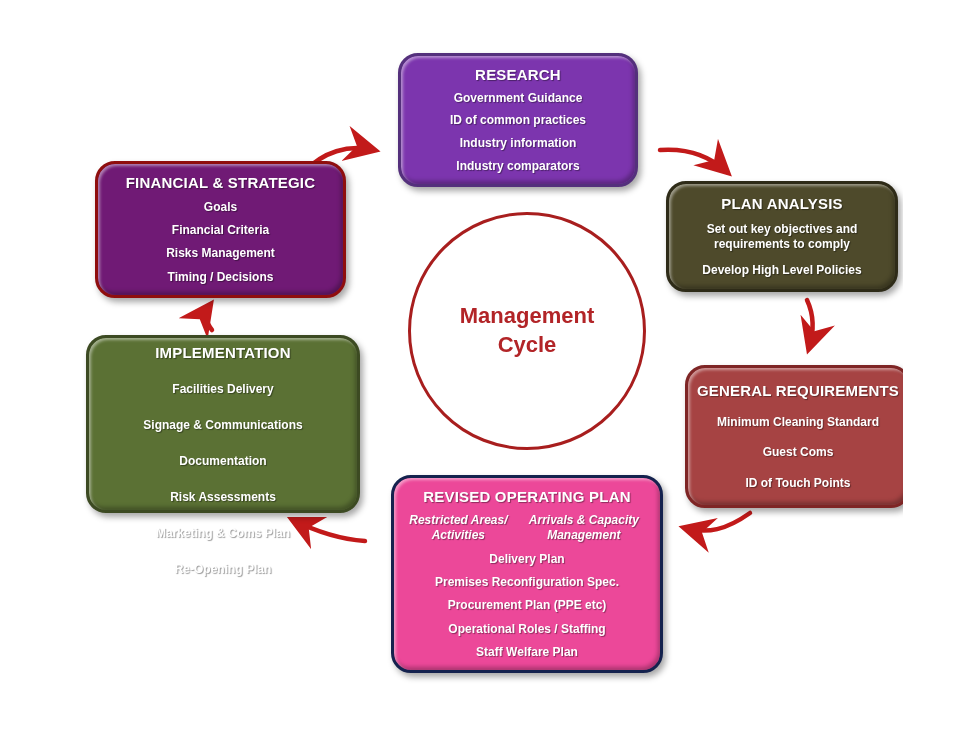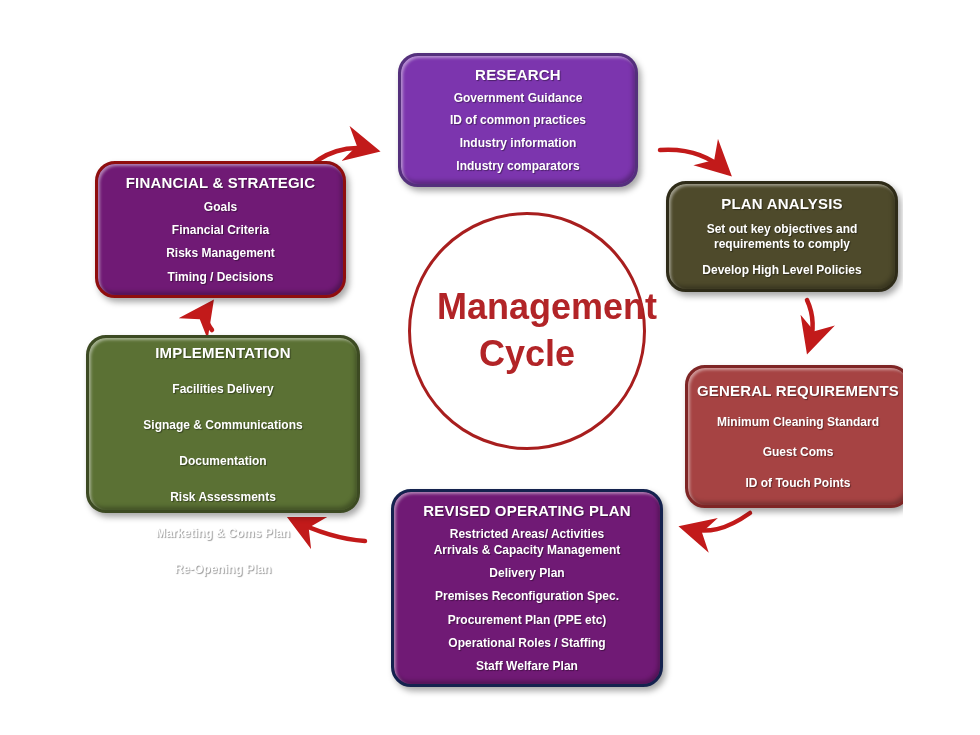--- a/index.html
+++ b/index.html
@@ -37,45 +37,45 @@
     font-size: 15px;
     letter-spacing: 0.2px;
     text-shadow: 1px 1px 1px rgba(0,0,0,0.4);
   }
   .box-item {
     font-weight: bold;
     font-size: 12px;
     line-height: 1.25;
     text-shadow: 1px 1px 1px rgba(0,0,0,0.4);
   }
-  .pair { display: flex; flex-direction: column; gap: 1px; }
+  .pair { display: flex; flex-direction: row; gap: 1px; font-style: italic; }
 
   .box-research       { left: 390px; top: 53px;  width: 240px; height: 134px; background: #7C35AE; border-color: #54307c; }
   .box-covid          { left: 658px; top: 181px; width: 232px; height: 111px; background: #4E4A2B; border-color: #2e2b18; }
   .box-general        { left: 677px; top: 365px; width: 226px; height: 143px; background: #A64343; border-color: #7e2525; }
-  .box-revised        { left: 383px; top: 489px; width: 272px; height: 198px; background: #701a75; border-color: #14224e; }
+  .box-revised        { left: 383px; top: 475px; width: 272px; height: 198px; background: #ec4899; border-color: #14224e; }
   .box-implementation { left: 78px;  top: 335px; width: 274px; height: 178px; background: #5B7134; border-color: #3c4a22; gap: 21px; }
   .box-financial      { left: 87px;  top: 161px; width: 251px; height: 137px; background: #701a75; border-color: #8f0e0e; }
 
   .center-circle {
     position: absolute;
     left: 400px; top: 212px;
     width: 232px; height: 232px;
     border: 3px solid #A81E1E;
     border-radius: 50%;
     background: #ffffff;
     display: flex;
     align-items: center;
     justify-content: center;
   }
   .center-text {
     width: 180px;
     text-align: center;
     font-weight: bold;
-    font-size: 36px;
+    font-size: 22px;
     line-height: 1.3;
     color: #B22427;
   }
   svg.arrows {
     position: absolute;
     left: 0; top: 0;
     width: 980px; height: 735px;
     pointer-events: none;
   }
 </style>

